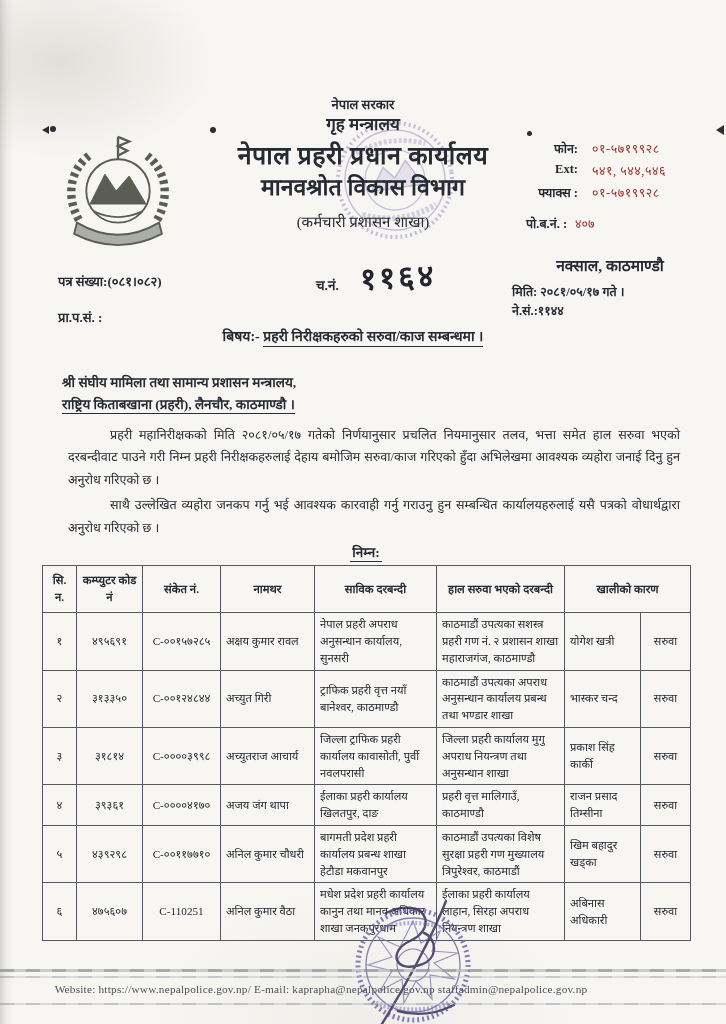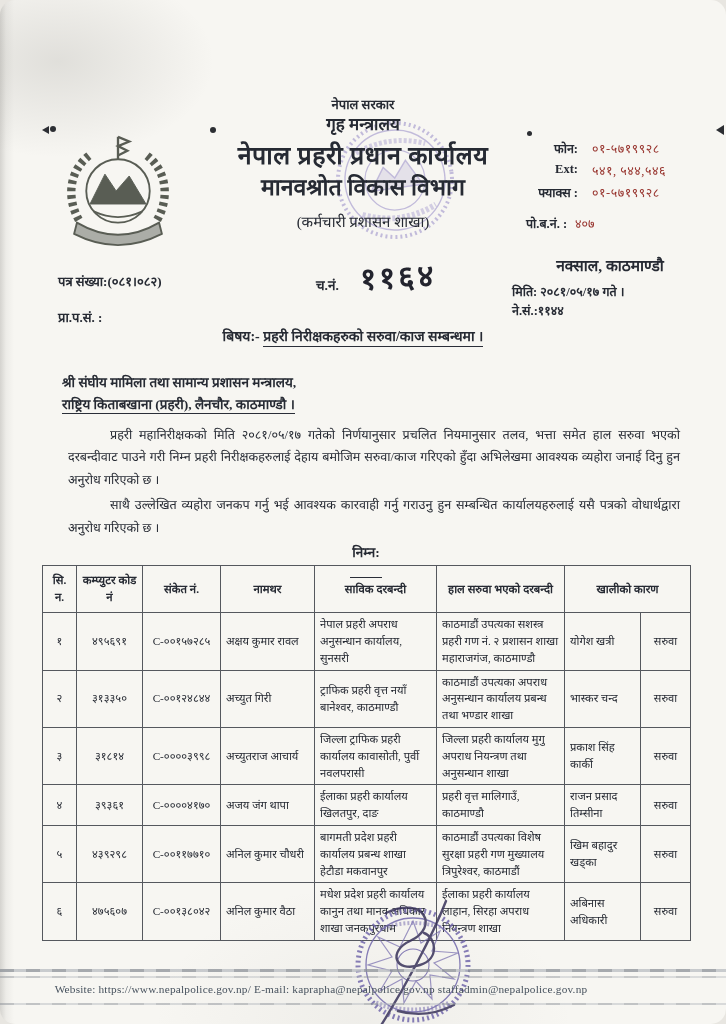--- a/index.html
+++ b/index.html
@@ -3,21 +3,21 @@
 <meta charset="utf-8">
 <style>
   html,body{margin:0;padding:0;}
   body{background:#e8e6e1;font-family:"Liberation Serif","DejaVu Serif",serif;}
   .page{position:relative;width:726px;height:1024px;margin:0 auto;overflow:hidden;
     background:
       radial-gradient(ellipse 260px 160px at 8% 6%, rgba(120,118,112,.18), transparent 60%),
       radial-gradient(ellipse 300px 200px at 50% 100%, rgba(140,138,130,.08), transparent 70%),
       linear-gradient(90deg, rgba(90,88,84,.22) 0px, rgba(120,118,112,.08) 6px, transparent 14px),
       #f7f6f2;
-    color:#262a33;border-radius:15px;}
+    color:#262a33;}
   .abs{position:absolute;}
   
   .hdr{top:98px;left:0;width:726px;text-align:center;line-height:1.15;}
   .hdr .govt{font-size:13px;font-weight:700;}
   .hdr .ministry{font-size:17px;font-weight:700;margin-top:2px;}
   .hdr .office{font-size:25px;font-weight:700;margin-top:8px;letter-spacing:.5px;}
   .hdr .dept{font-size:23px;font-weight:700;margin-top:4px;}
   .hdr .section{font-size:15px;margin-top:12px;}
   .emblem{top:130px;left:62px;width:112px;height:120px;opacity:.88;}
   .seal-hdr{top:110px;left:330px;width:130px;height:140px;opacity:.5;transform:rotate(-8deg);}
@@ -39,21 +39,21 @@
     font-weight:600;letter-spacing:3px;color:#23242e;transform:rotate(-3deg);}
   
   .subject{top:326px;left:0;width:706px;text-align:center;font-size:14px;font-weight:700;}
   .subject .u{border-bottom:1.4px solid #2a2e38;padding-bottom:2px;}
   .addressee{top:372px;left:62px;font-size:13.5px;font-weight:600;line-height:1.65;font-family:Liberation Serif, serif;}
   .addressee .u{border-bottom:1.2px solid #2a2e38;padding-bottom:1px;}
   .bodytext{top:424px;left:68px;width:612px;font-size:12.6px;line-height:1.78;text-align:justify;}
   .bodytext p{margin:0 0 3px 0;text-indent:42px;}
   
   .nimna{top:543px;left:42px;width:648px;text-align:center;font-size:13.5px;font-weight:700;}
-  .nimna span{border-bottom:1.4px solid #2a2e38;padding:0 2px 17px;}
+  .nimna span{border-bottom:1.4px solid #2a2e38;padding:0 2px 1px;}
   table.mat{top:565px;left:42px;position:absolute;border-collapse:collapse;width:648px;
     font-size:11.2px;line-height:1.5;table-layout:fixed;}
   table.mat th,table.mat td{border:1px solid #55585e;padding:3px 5px;vertical-align:middle;}
   table.mat th{font-weight:600;font-size:11.4px;padding:6px 4px;}
   td.c,th{text-align:center;}
   td.l{text-align:left;}
   col.w-sn{width:34px;} col.w-code{width:66px;} col.w-sym{width:78px;} col.w-name{width:94px;}
   col.w-prev{width:122px;} col.w-new{width:128px;} col.w-vac{width:76px;} col.w-rsn{width:50px;}
   
   .scanline{left:0;width:726px;background:repeating-linear-gradient(90deg,#8b9097 0 14px,#b9bdc2 14px 26px);}
@@ -222,21 +222,21 @@
           <td class="c">C-००११७७१०</td>
           <td class="l">अनिल कुमार चौधरी</td>
           <td class="l">बागमती प्रदेश प्रहरी कार्यालय प्रबन्ध शाखा हेटौडा मकवानपुर</td>
           <td class="l">काठमाडौं उपत्यका विशेष सुरक्षा प्रहरी गण मुख्यालय त्रिपुरेश्वर, काठमाडौं</td>
           <td class="l">खिम बहादुर खड्का</td>
           <td class="c">सरुवा</td>
         </tr>
         <tr>
           <td class="c">६</td>
           <td class="c">४७५६०७</td>
-          <td class="c">C-००१३८०४२</td>
+          <td class="c">C-110251</td>
           <td class="l">अनिल कुमार वैठा</td>
           <td class="l">मधेश प्रदेश प्रहरी कार्यालय कानुन तथा मानव अधिकार शाखा जनकपुरधाम</td>
           <td class="l">ईलाका प्रहरी कार्यालय लाहान, सिरहा अपराध नियन्त्रण शाखा</td>
           <td class="l">अबिनास अधिकारी</td>
           <td class="c">सरुवा</td>
         </tr>
     </tbody>
   </table>
 
   <svg class="abs seal-ftr" viewBox="0 0 170 150">

